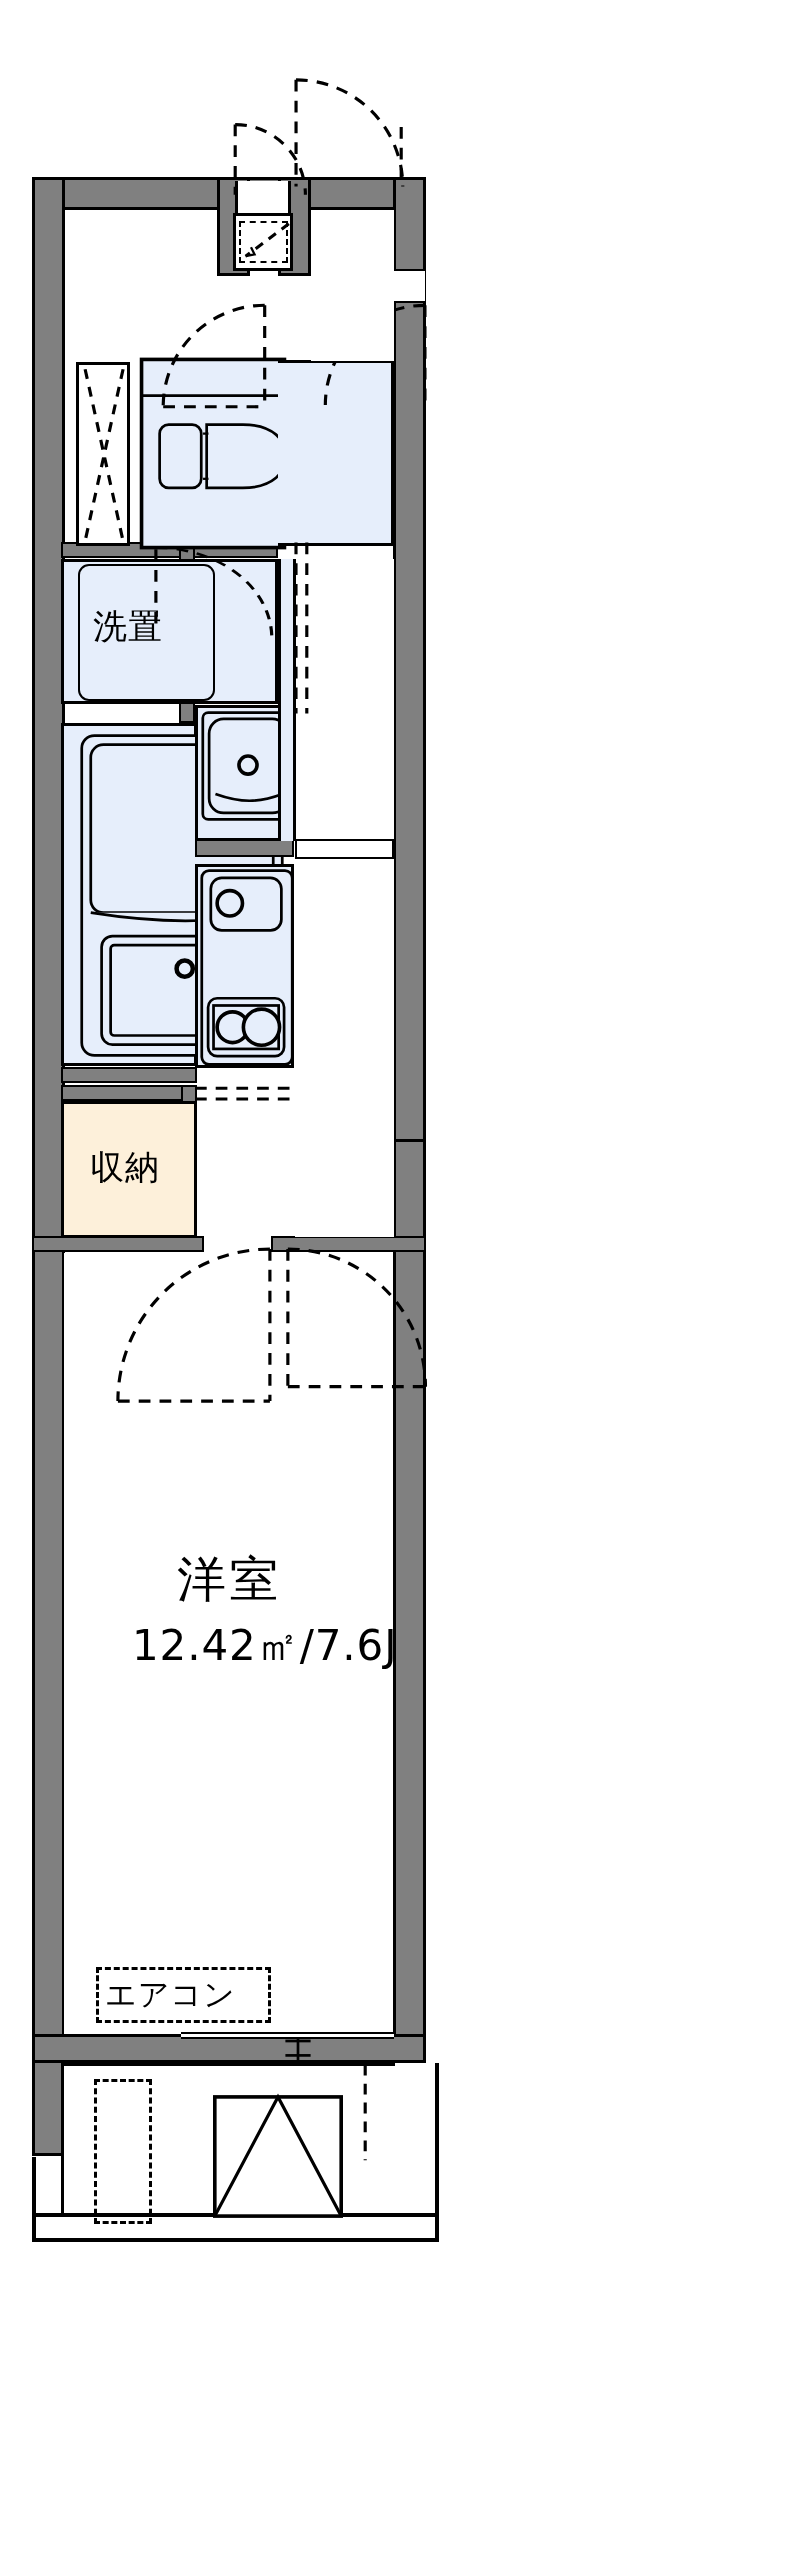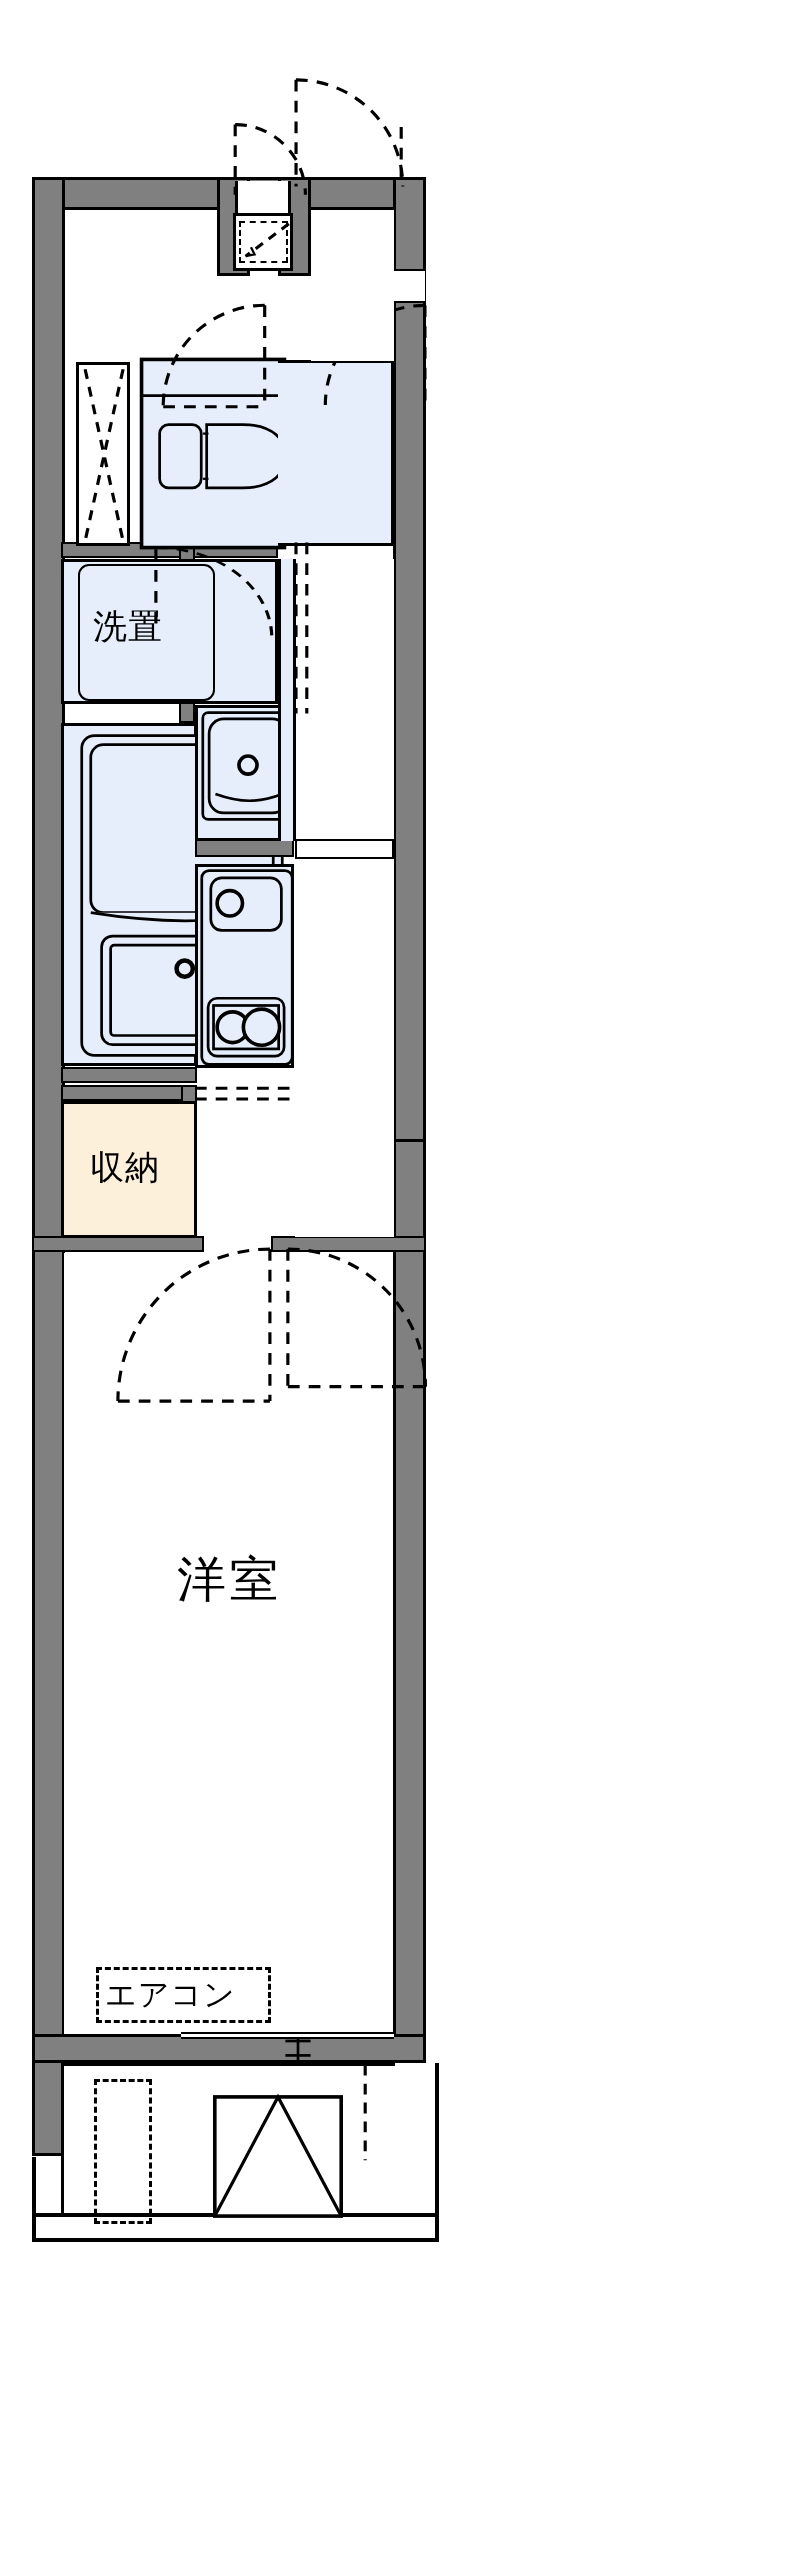--- a/index.html
+++ b/index.html
@@ -152,20 +152,21 @@
 
   <div class="abs room" style="left:295px;top:559px;width:99px;height:678px;"></div>
 
   <div class="abs fix" style="left:278px;top:360px;width:116px;height:186px;border-left:none;"></div>
   <div class="abs fix" style="left:278px;top:559px;width:18px;height:282px;border-top:none;border-bottom:none;"></div>
 
   <div class="abs room" style="left:295px;top:839px;width:99px;height:20px;border:2.7px solid #000;"></div>
 
   <div class="abs room" style="left:64px;top:1253px;width:329px;height:781px;"></div>
   <span class="lbl lbl-room" style="left:177px;top:1547px;font-size:49px;letter-spacing:3.6px;">洋室</span>
+  <span class="lbl lbl-area" style="left:132px;top:1618px;font-size:42px;">12.42㎡/7.6J</span>
 
   <div class="abs dash2" style="left:96px;top:1967px;width:175px;height:56px;border-width:3.6px;"></div>
   <span class="lbl lbl-sm" style="left:105px;top:1974px;font-size:31px;">エアコン</span>
 
   <div class="abs" style="left:61px;top:2063px;width:334px;height:154px;background:#fff;border-left:3.6px solid #000;border-right:none;border-top:2.7px solid #000;"></div>
 
   <div class="abs line" style="left:61px;top:2063px;width:334px;height:2.7px;"></div>
   <div class="abs line" style="left:32px;top:2213px;width:407px;height:3.6px;"></div>
   <div class="abs line" style="left:32px;top:2238px;width:407px;height:3.6px;"></div>
   <div class="abs line" style="left:32px;top:2157px;width:3.6px;height:85px;"></div>

